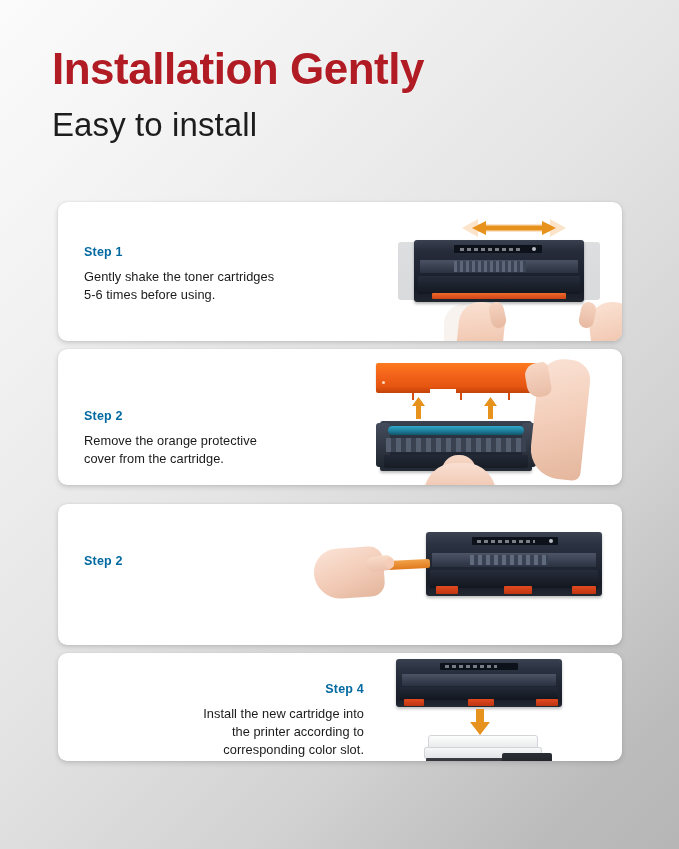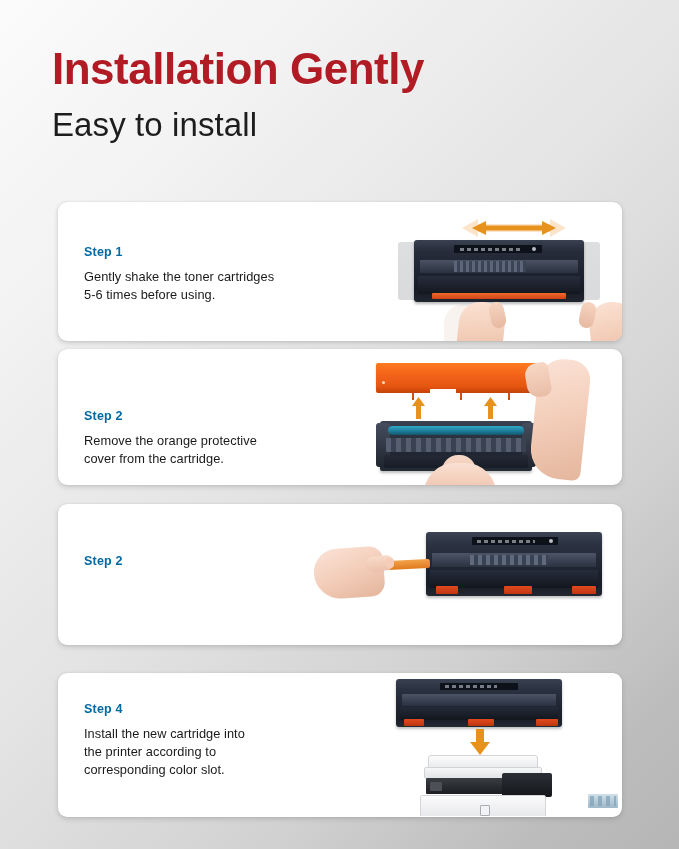--- a/index.html
+++ b/index.html
@@ -52,21 +52,21 @@
     left: 58px;
     width: 564px;
     background: #ffffff;
     border-radius: 9px;
     box-shadow: 0 2px 5px rgba(110,110,110,0.30), 0 0 1px rgba(120,120,120,0.35);
     overflow: hidden;
   }
   #card-1 { top: 202px; height: 139px; }
   #card-2 { top: 349px; height: 136px; }
   #card-3 { top: 504px; height: 141px; }
-  #card-4 { top: 673px; height: 144px; }
+  #card-4 { top: 653px; height: 108px; text-align: right; }
 
   .card-text {
     position: absolute;
     left: 26px;
     width: 280px;
   }
   .step-label {
     font-size: 12.5px;
     font-weight: bold;
     color: #0369a1;

